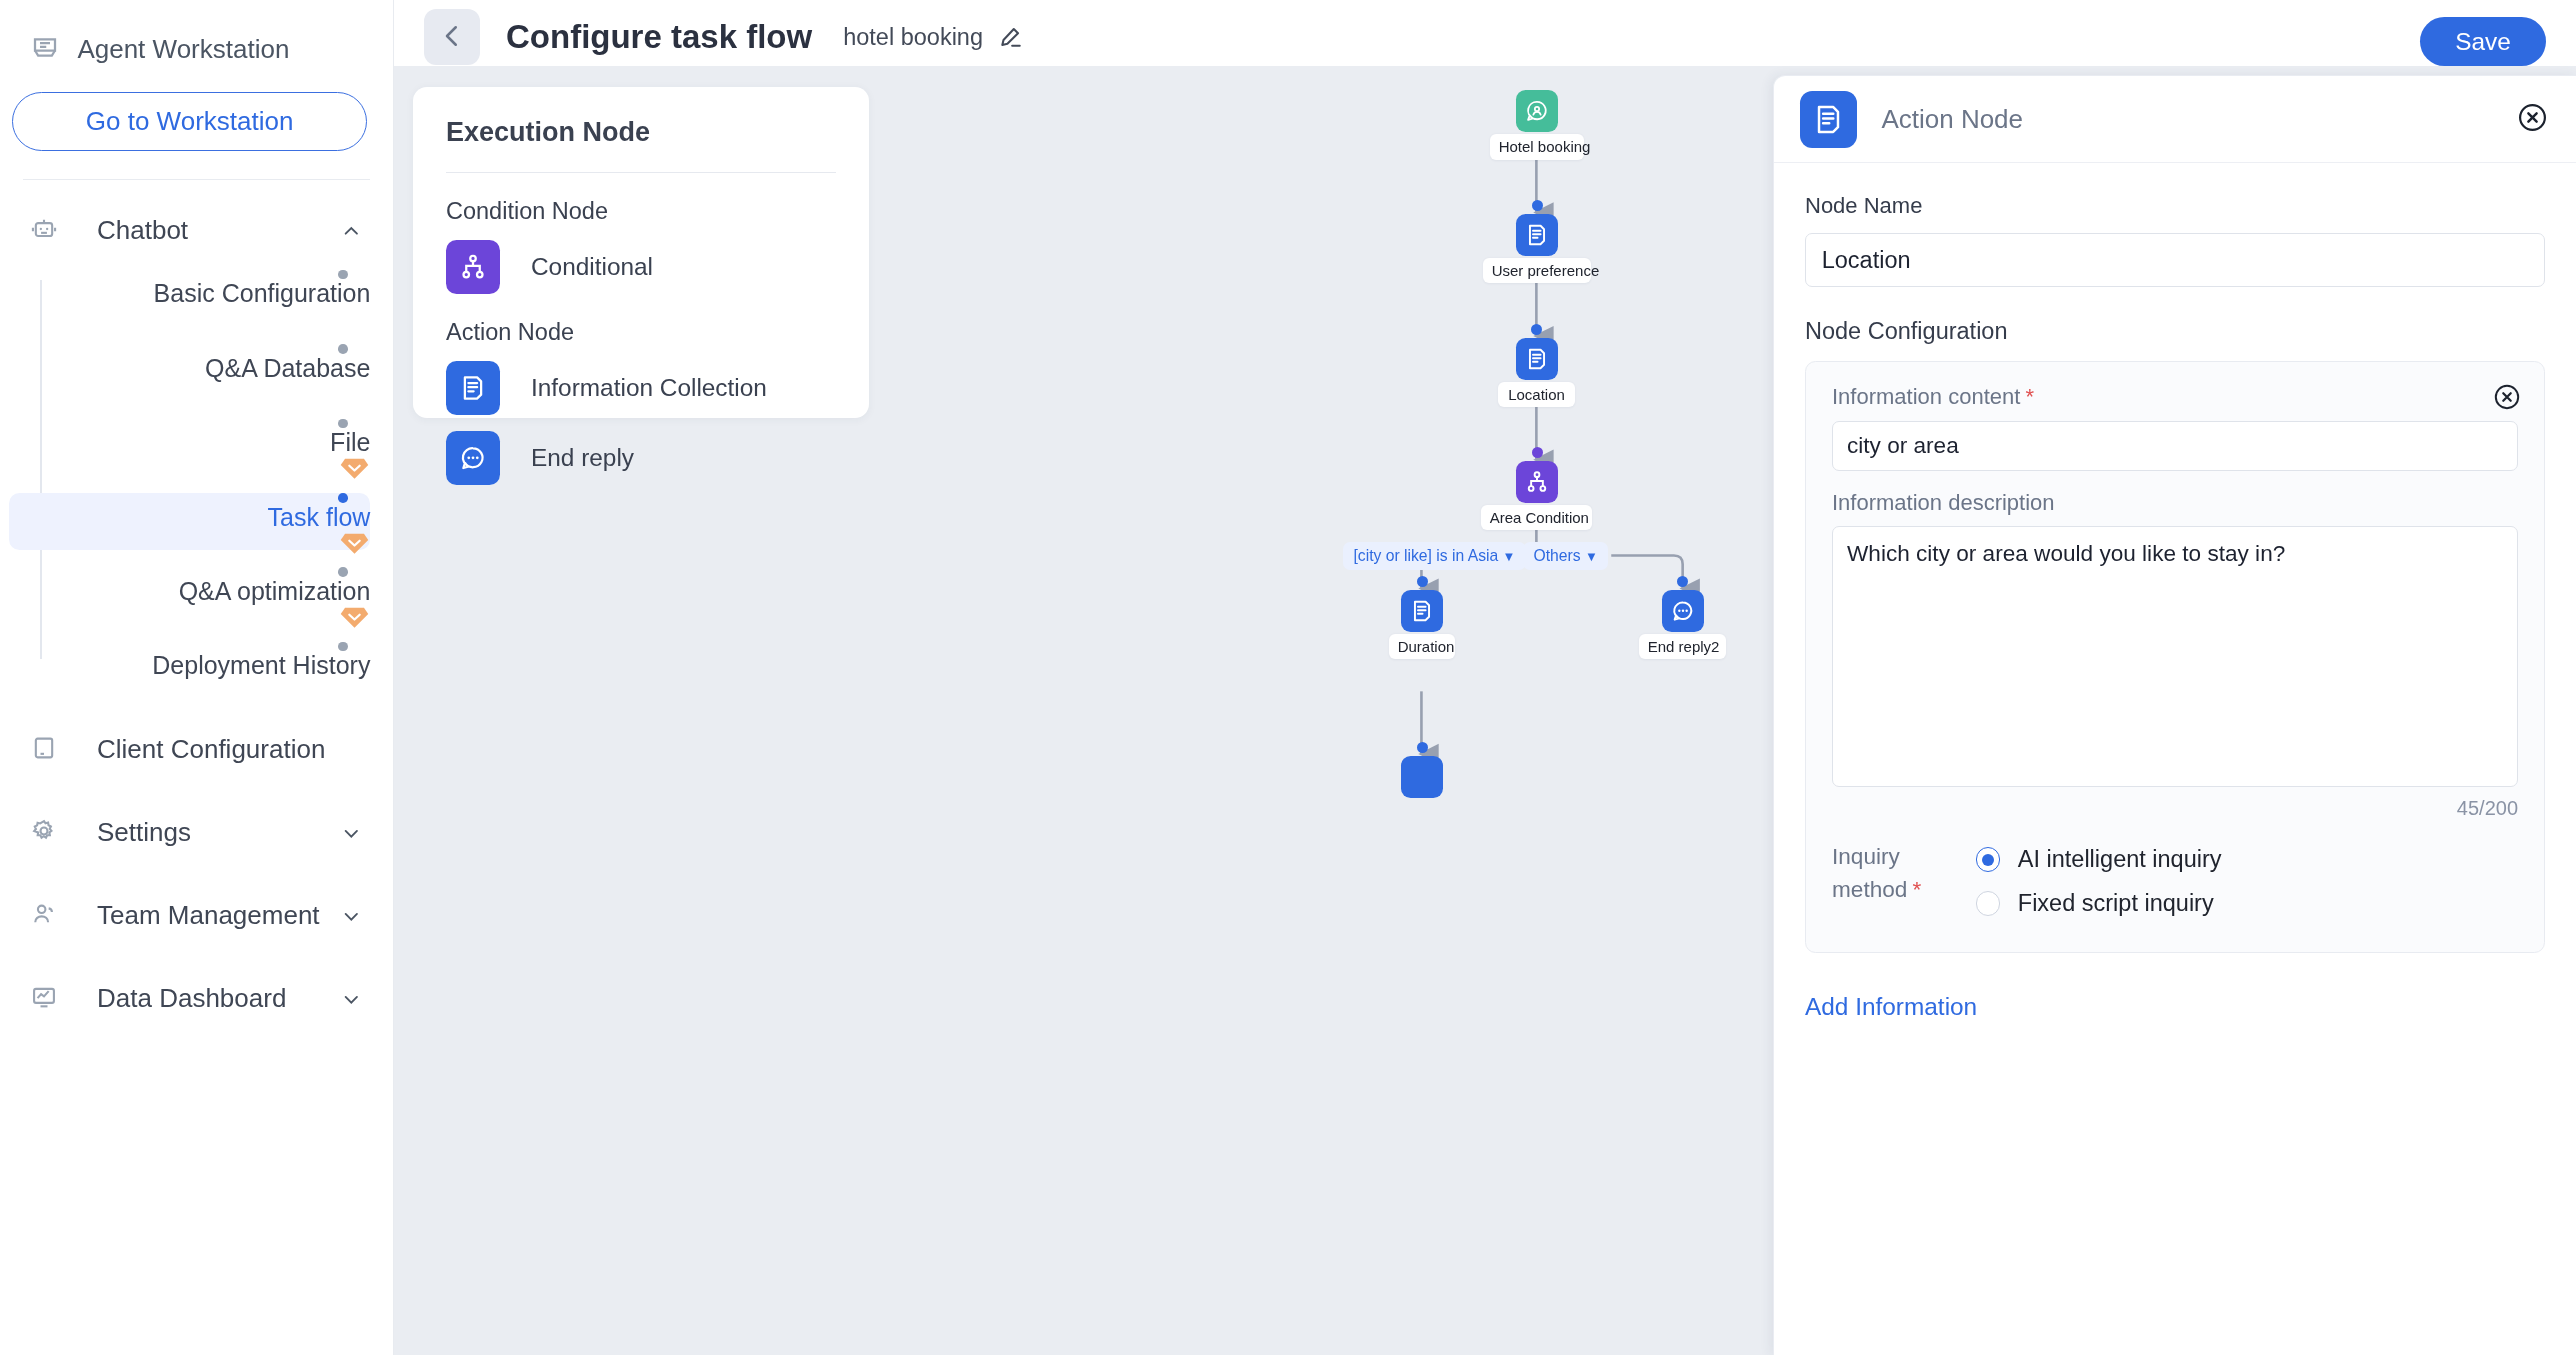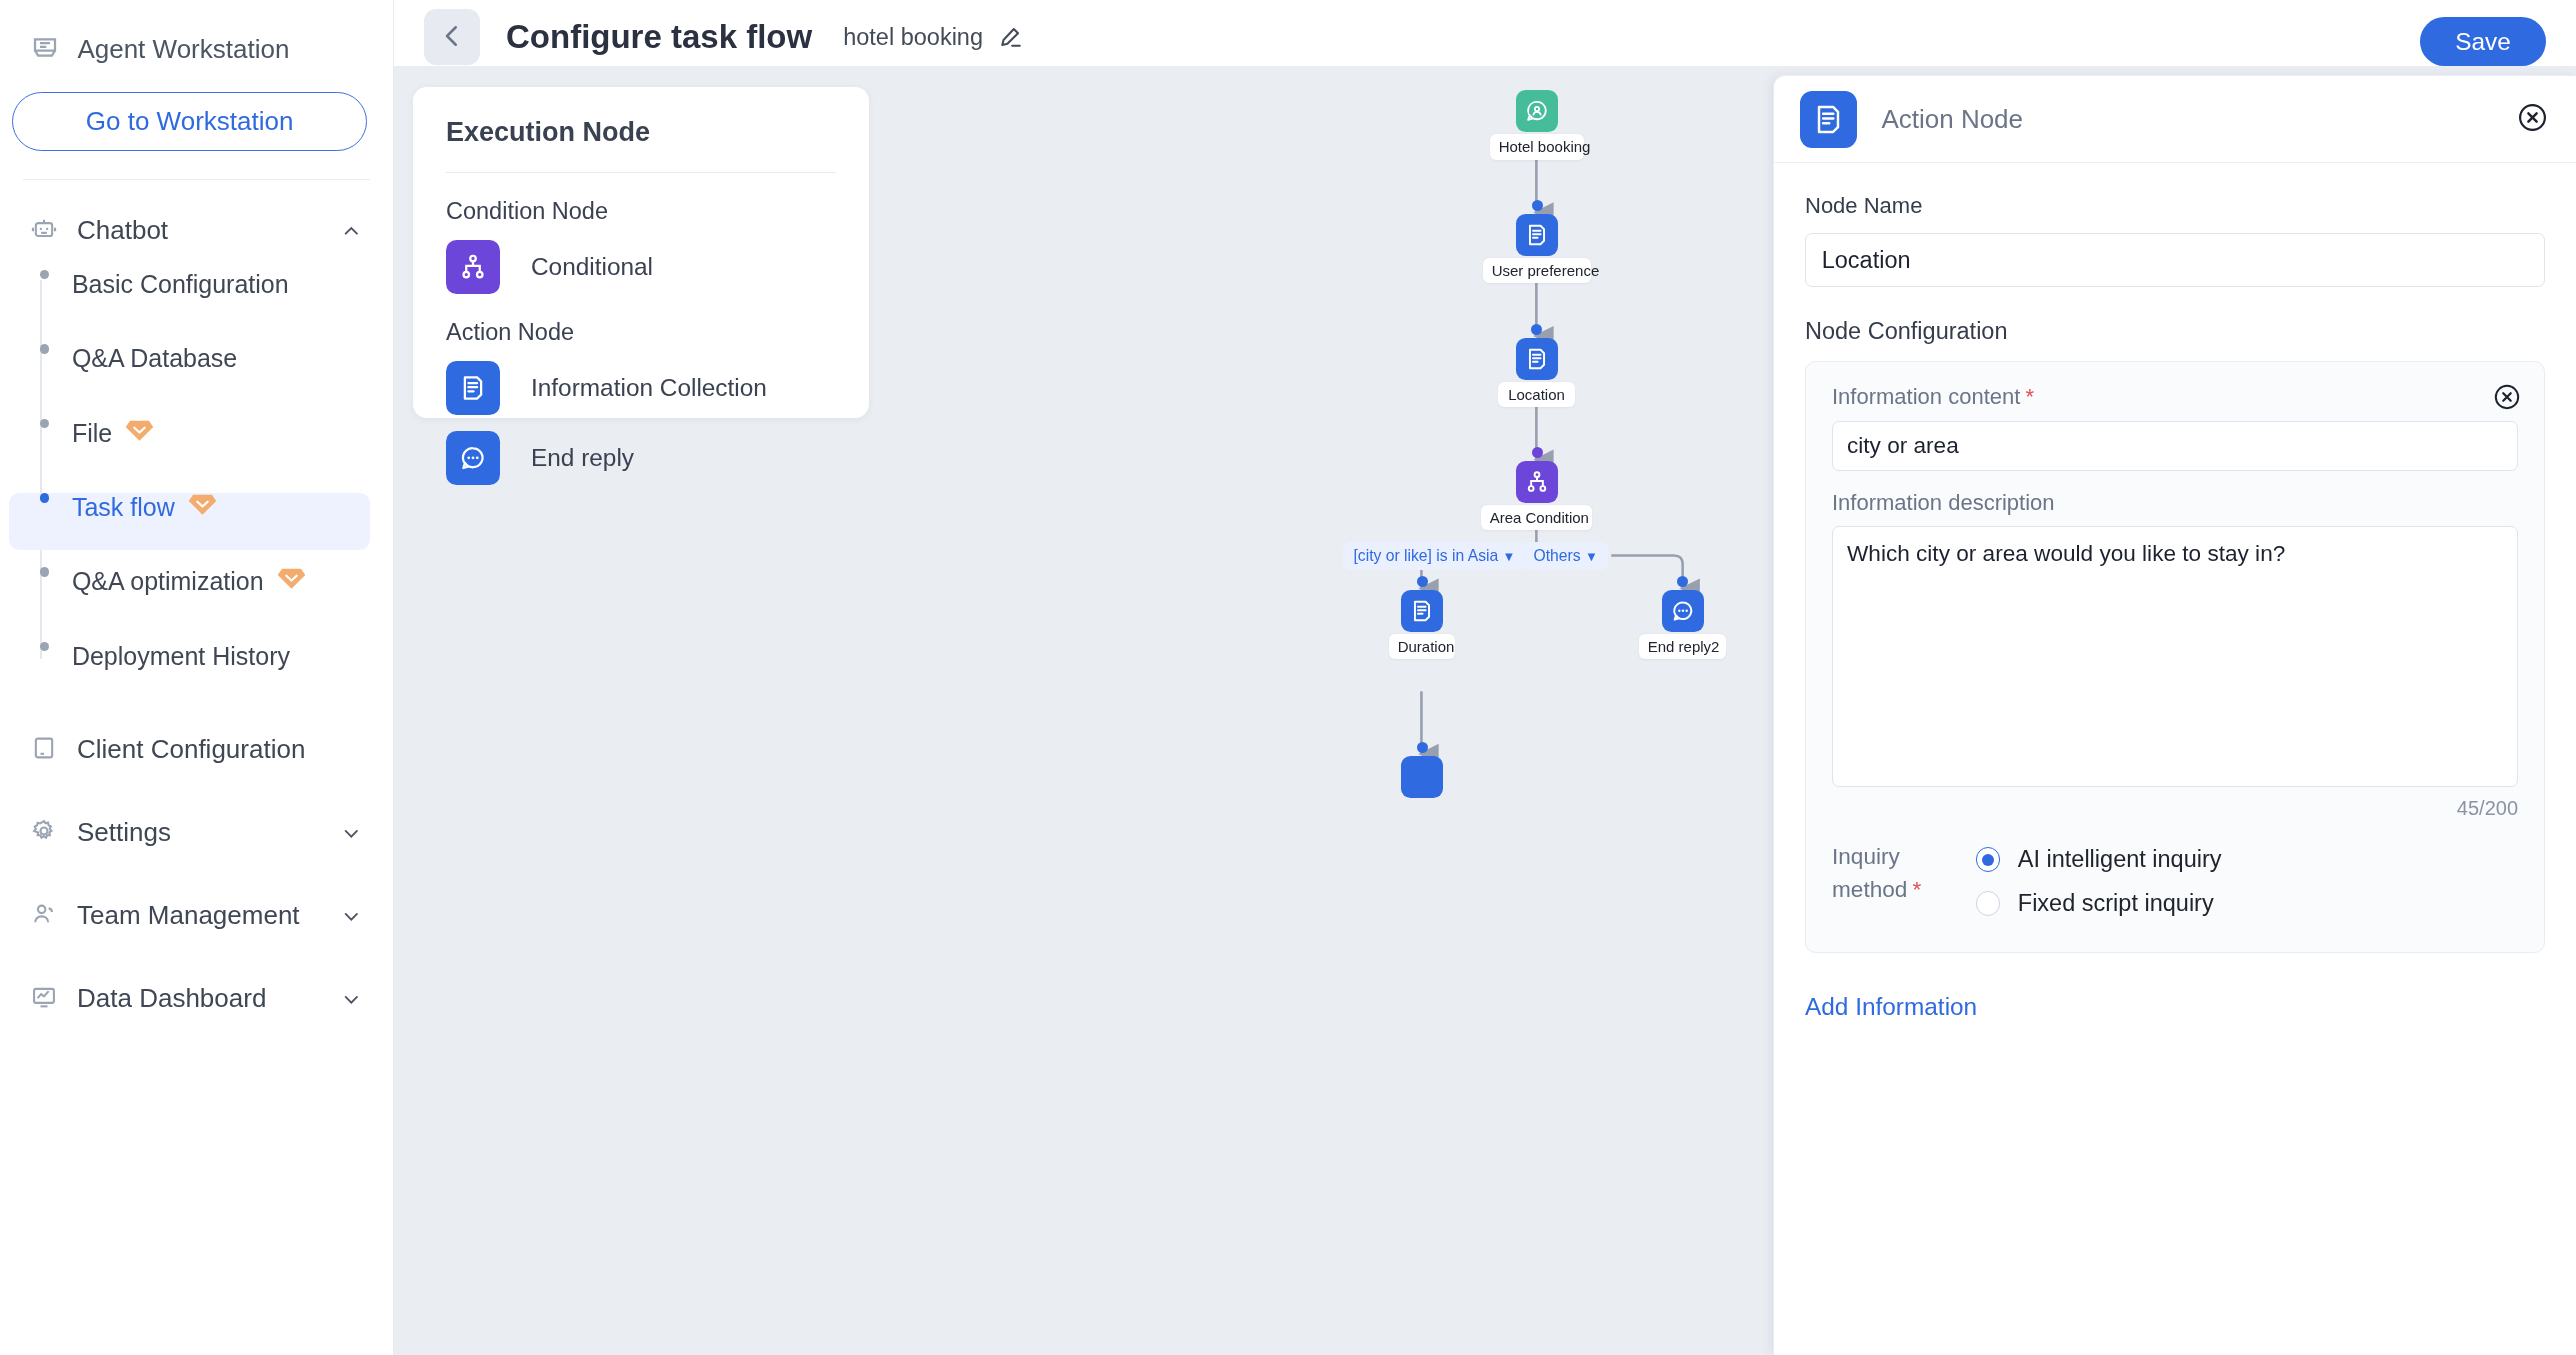--- a/index.html
+++ b/index.html
@@ -35,34 +35,35 @@
     display: flex; align-items: center; justify-content: center;
     background: #fff; cursor: pointer;
   }
   .side-div { margin: 28px 22.6px 0 22.6px; height: 0.9px; background: #e8ebf0; }
 
   .grp {
     display: flex; align-items: center; gap: 19px;
     padding: 0 30px; height: 64px; margin-top: 19px;
     cursor: pointer;
   }
-  .grp .gtext { font-size: 26px; color: #3f4654; flex: 1; }
+  .grp .gtext { font-size: 26px; color: #3f4654; flex: 1; margin-left: 20px; }
   .chev { width: 22.6px; height: 22.6px; flex: 0 0 22.6px; }
 
   .subwrap { position: relative; margin-top: 7px; }
   .railline {
     position: absolute; left: 40px; top: 10.5px; bottom: 40px;
     width: 1.7px; background: #e3e7ee;
   }
   .sub {
     position: relative;
-    display: flex; align-items: flex-start;
+    display: flex; align-items: flex-end;
     height: 57px; margin: 0 22.6px 17.4px 8.7px;
     padding-left: 31px; border-radius: 10.5px;
     cursor: pointer;
+    flex-direction: column;
   }
   .sub .dot {
     width: 9.6px; height: 9.6px; border-radius: 50%;
     background: #9aa4b2; flex: 0 0 9.6px; margin-right: 22.6px;
   }
   .sub .stext { font-size: 25px; color: #3f4654; }
   .sub.active { background: #eef2fe; }
   .sub.active .dot { background: #2f6ae0; }
   .sub.active .stext { color: #2f6ae0; }
 

